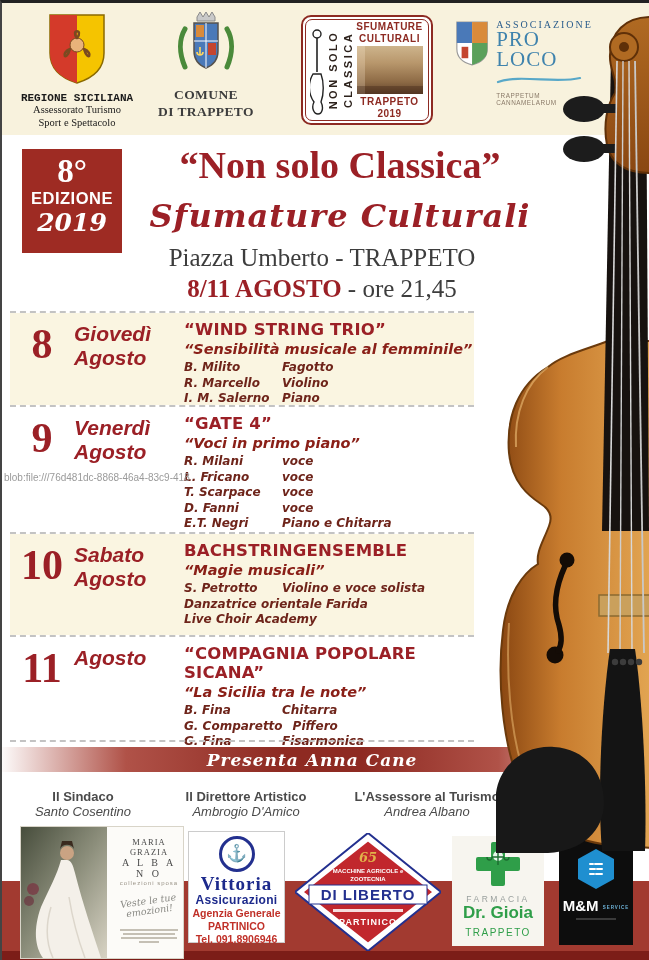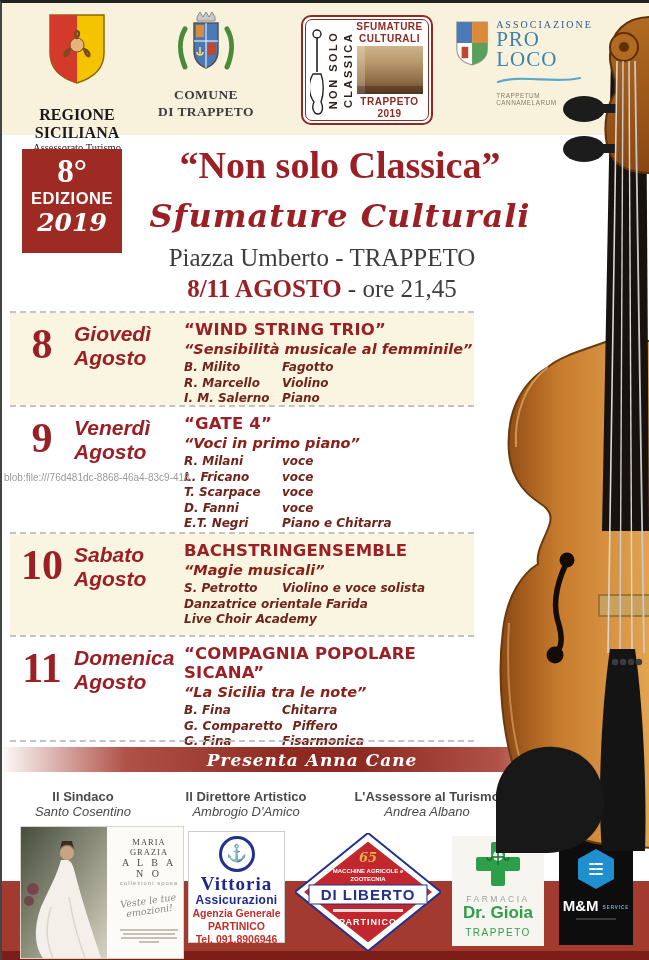--- a/index.html
+++ b/index.html
@@ -6,21 +6,21 @@
   .poster{
     position:relative;width:649px;height:960px;margin:0 auto;
     background:#ffffff;overflow:hidden;
     border-top:3px solid #222;border-left:2px solid #444;
     font-family:"Liberation Sans",sans-serif;
   }
   
   .top-band{position:absolute;left:0;top:0;width:649px;height:132px;background:#f8f2dd;z-index:0;}
   .logo-block{position:absolute;text-align:center;color:#1a1a1a;}
   .regione{left:14px;top:10px;width:122px;}
-  .regione .l1{font-family:Liberation Serif, serif;font-weight:bold;font-size:16px;margin-top:17px;}
+  .regione .l1{font-family:Liberation Mono, monospace;font-weight:bold;font-size:11px;margin-top:3px;}
   .regione .l2,.regione .l3{font-family:"Liberation Serif",serif;font-size:10.5px;line-height:1.2;}
   .comune{left:146px;top:6px;width:116px;}
   .comune .l1,.comune .l2{font-family:"Liberation Serif",serif;font-weight:bold;font-size:13.5px;color:#3d3d3d;line-height:1.25;letter-spacing:.4px;}
   
   .stamp{position:absolute;left:299px;top:12px;width:128px;height:106px;background:#fff;border:2px solid #8d2a22;border-radius:10px;z-index:1;}
   .stamp-inner{position:absolute;inset:2px;border:1px solid #8d2a22;border-radius:7px;display:flex;align-items:center;padding:3px 4px;box-sizing:border-box;}
   .vword{width:15px;height:94px;position:relative;}
   .vword span{position:absolute;left:50%;top:50%;transform:translate(-50%,-50%) rotate(-90deg);white-space:nowrap;font-weight:bold;font-size:11px;letter-spacing:2.5px;color:#2d221c;}
   .stamp-right{flex:1;text-align:center;}
   .stamp-right .s1{font-weight:bold;font-size:10px;color:#8d2a22;letter-spacing:.5px;line-height:1.15;}
@@ -272,21 +272,20 @@
             <span class="perf-name">Live Choir Academy</span>
             <span></span>
           </div>
         </div>
     </div>
   </div>
 
   <div class="row" style="top:634px;height:103px">
     <div class="num">11</div>
     <div class="day">
-      <div>Domenica</div>
       <div>Agosto</div>
     </div>
     <div class="prog">
       <div class="etitle">“COMPAGNIA POPOLARE SICANA”</div>
       <div class="esub">“La Sicilia tra le note”</div>
       <div class="plist">
           <div class="perf-row">
             <span class="perf-name">B. Fina</span>
             <span>Chitarra</span>
           </div>

